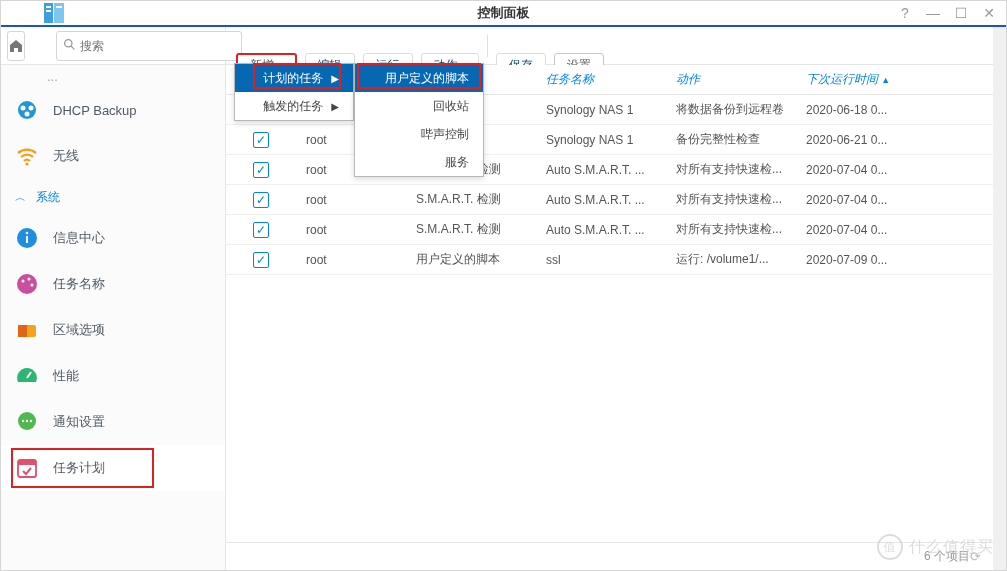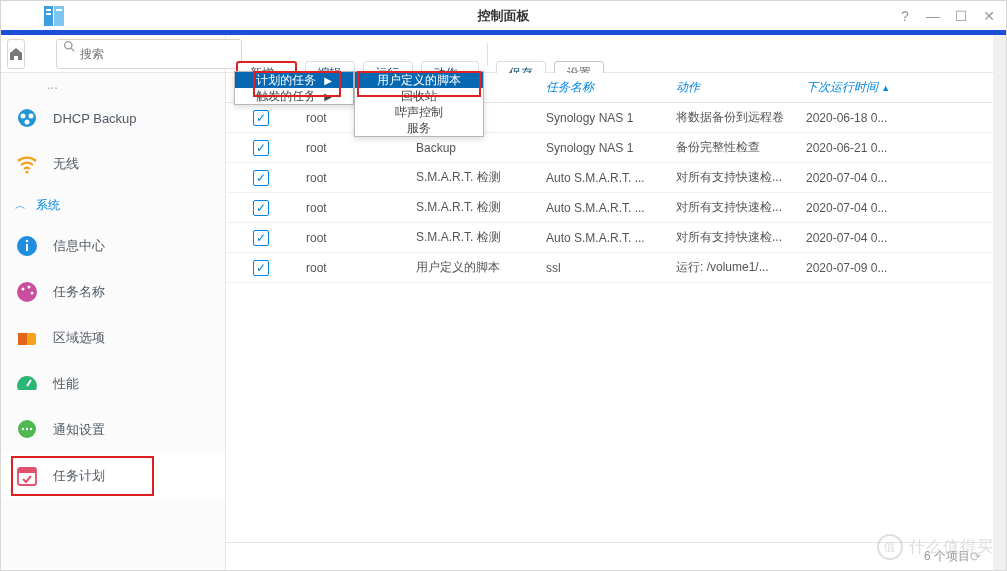--- a/index.html
+++ b/index.html
@@ -1,31 +1,31 @@
 <!DOCTYPE html>
 <html><head>
   <meta charset="utf-8">
   <style>
     * { box-sizing: border-box; margin: 0; padding: 0; }
     body { font-family: "Microsoft YaHei", "Helvetica Neue", Arial, sans-serif; font-size: 12px; color: #333; background: #fff; width: 1007px; height: 571px; overflow: hidden; position: relative; }
     
     .window { width: 1007px; height: 571px; border: 1px solid #d6d6d6; display: flex; flex-direction: column; position: relative; }
     
-    .titlebar { height: 34px; background: #fff; border-bottom: 5px solid #1d4ed8; display: flex; align-items: center; position: relative; padding-left: 33px; }
+    .titlebar { height: 26px; background: #fff; border-bottom: 2px solid #1d4ed8; display: flex; align-items: center; position: relative; padding-left: 33px; }
     .app-icon { width: 24px; height: 24px; margin: 0 8px; }
     .title-text { position: absolute; left: 50%; transform: translateX(-50%); font-size: 13px; color: #333; font-weight: bold; }
     .title-buttons { position: absolute; right: 8px; display: flex; gap: 10px; }
     .title-btn { width: 18px; height: 18px; display: flex; align-items: center; justify-content: center; color: #999; cursor: pointer; font-size: 14px; }
     
     .body { flex: 1; display: flex; overflow: hidden; }
     
     .sidebar { width: 225px; border-right: 1px solid #e6e6e6; display: flex; flex-direction: column; background: #fbfbfb; }
     .sidebar-top { height: 38px; display: flex; align-items: center; padding: 4px 6px; gap: 6px; border-bottom: 1px solid #e6e6e6; background:#fff; }
     .home-btn { width: 32px; height: 30px; border: 1px solid #d6d6d6; border-radius: 3px; display: flex; align-items: center; justify-content: center; background: #fff; cursor: pointer; }
-    .search-box { flex: 1; height: 30px; border: 1px solid #d6d6d6; border-radius: 3px; display: flex; padding: 0 6px; background: #fff; margin-left: 25px; }
+    .search-box { flex: 1; height: 30px; border: 1px solid #d6d6d6; border-radius: 3px; display: flex; align-items: center; padding: 0 6px; background: #fff; margin-left: 25px; }
     .search-box input { border: none; outline: none; flex: 1; font-size: 12px; color: #888; background: transparent; }
     .search-icon { color: #888; margin-right: 4px; }
     
     .sidebar-scroll { flex: 1; overflow-y: auto; position: relative; }
     .sidebar-item { height: 46px; display: flex; align-items: center; padding: 0 14px; gap: 14px; cursor: pointer; color: #505a64; font-size: 13px; }
     .sidebar-item.active { background: #fff; }
     .sidebar-item .icon { width: 24px; height: 24px; display: flex; align-items: center; justify-content: center; }
     .section-header { height: 36px; display: flex; align-items: center; padding: 0 14px; gap: 10px; color: #0086e5; font-size: 12px; cursor: pointer; }
     .section-header .caret { font-size: 11px; color: #0086e5; }
     .task-box { position: absolute; left: 10px; width:143px; height: 40px; border: 2px solid #e02020; pointer-events:none; }
@@ -49,21 +49,21 @@
     .col.c-task { width: 130px; }
     .col.c-action { width: 130px; }
     .col.c-next { width: 120px; }
     .chkbox { width: 16px; height: 16px; border: 1.5px solid #0086e5; border-radius: 2px; display: inline-flex; align-items: center; justify-content: center; color: #0086e5; font-size: 12px; line-height:1; }
     
     .statusbar { height: 28px; border-top: 1px solid #e6e6e6; display: flex; align-items: center; justify-content: flex-end; padding: 0 12px; gap: 0; color: #999; font-size: 12px; }
     .statusbar .sb-icon { color: #bbb; font-size: 13px; }
     
     
     .dropdown { position: absolute; background: #fff; border: 1px solid #b7b7b7; box-shadow: 0 2px 6px rgba(0,0,0,.15); z-index: 10; }
-    .dd-item { height: 16px; display: flex; align-items: center; padding: 0 14px; gap: 8px; cursor: pointer; font-size: 12px; color: #444; justify-content: center; min-width: 118px; }
+    .dd-item { height: 28px; display: flex; align-items: center; padding: 0 14px; gap: 8px; cursor: pointer; font-size: 12px; color: #444; justify-content: flex-end; min-width: 118px; }
     .dd-item.sel { background: #0668b3; color: #fff; }
     .dd-item .sub { font-size: 10px; }
     .dd1 { top: 36px; left: 8px; }
     .dd2 { top: 36px; left: 128px; width:130px; }
     .dd-red { border: 2px solid #e02020; position: absolute; pointer-events:none; }
     
     .watermark { position: absolute; right: 12px; bottom: 10px; color: #c8c8c8; font-size: 16px; letter-spacing: 1px; display:flex; align-items:center; gap:6px; opacity:.6;}
     .watermark .wm-circle { width:26px; height:26px; border:2px solid #c8c8c8; border-radius:50%; display:flex; align-items:center; justify-content:center; font-size:12px;}
     
     .scrollbar-v { width: 13px; background: #f0f0f0; }

